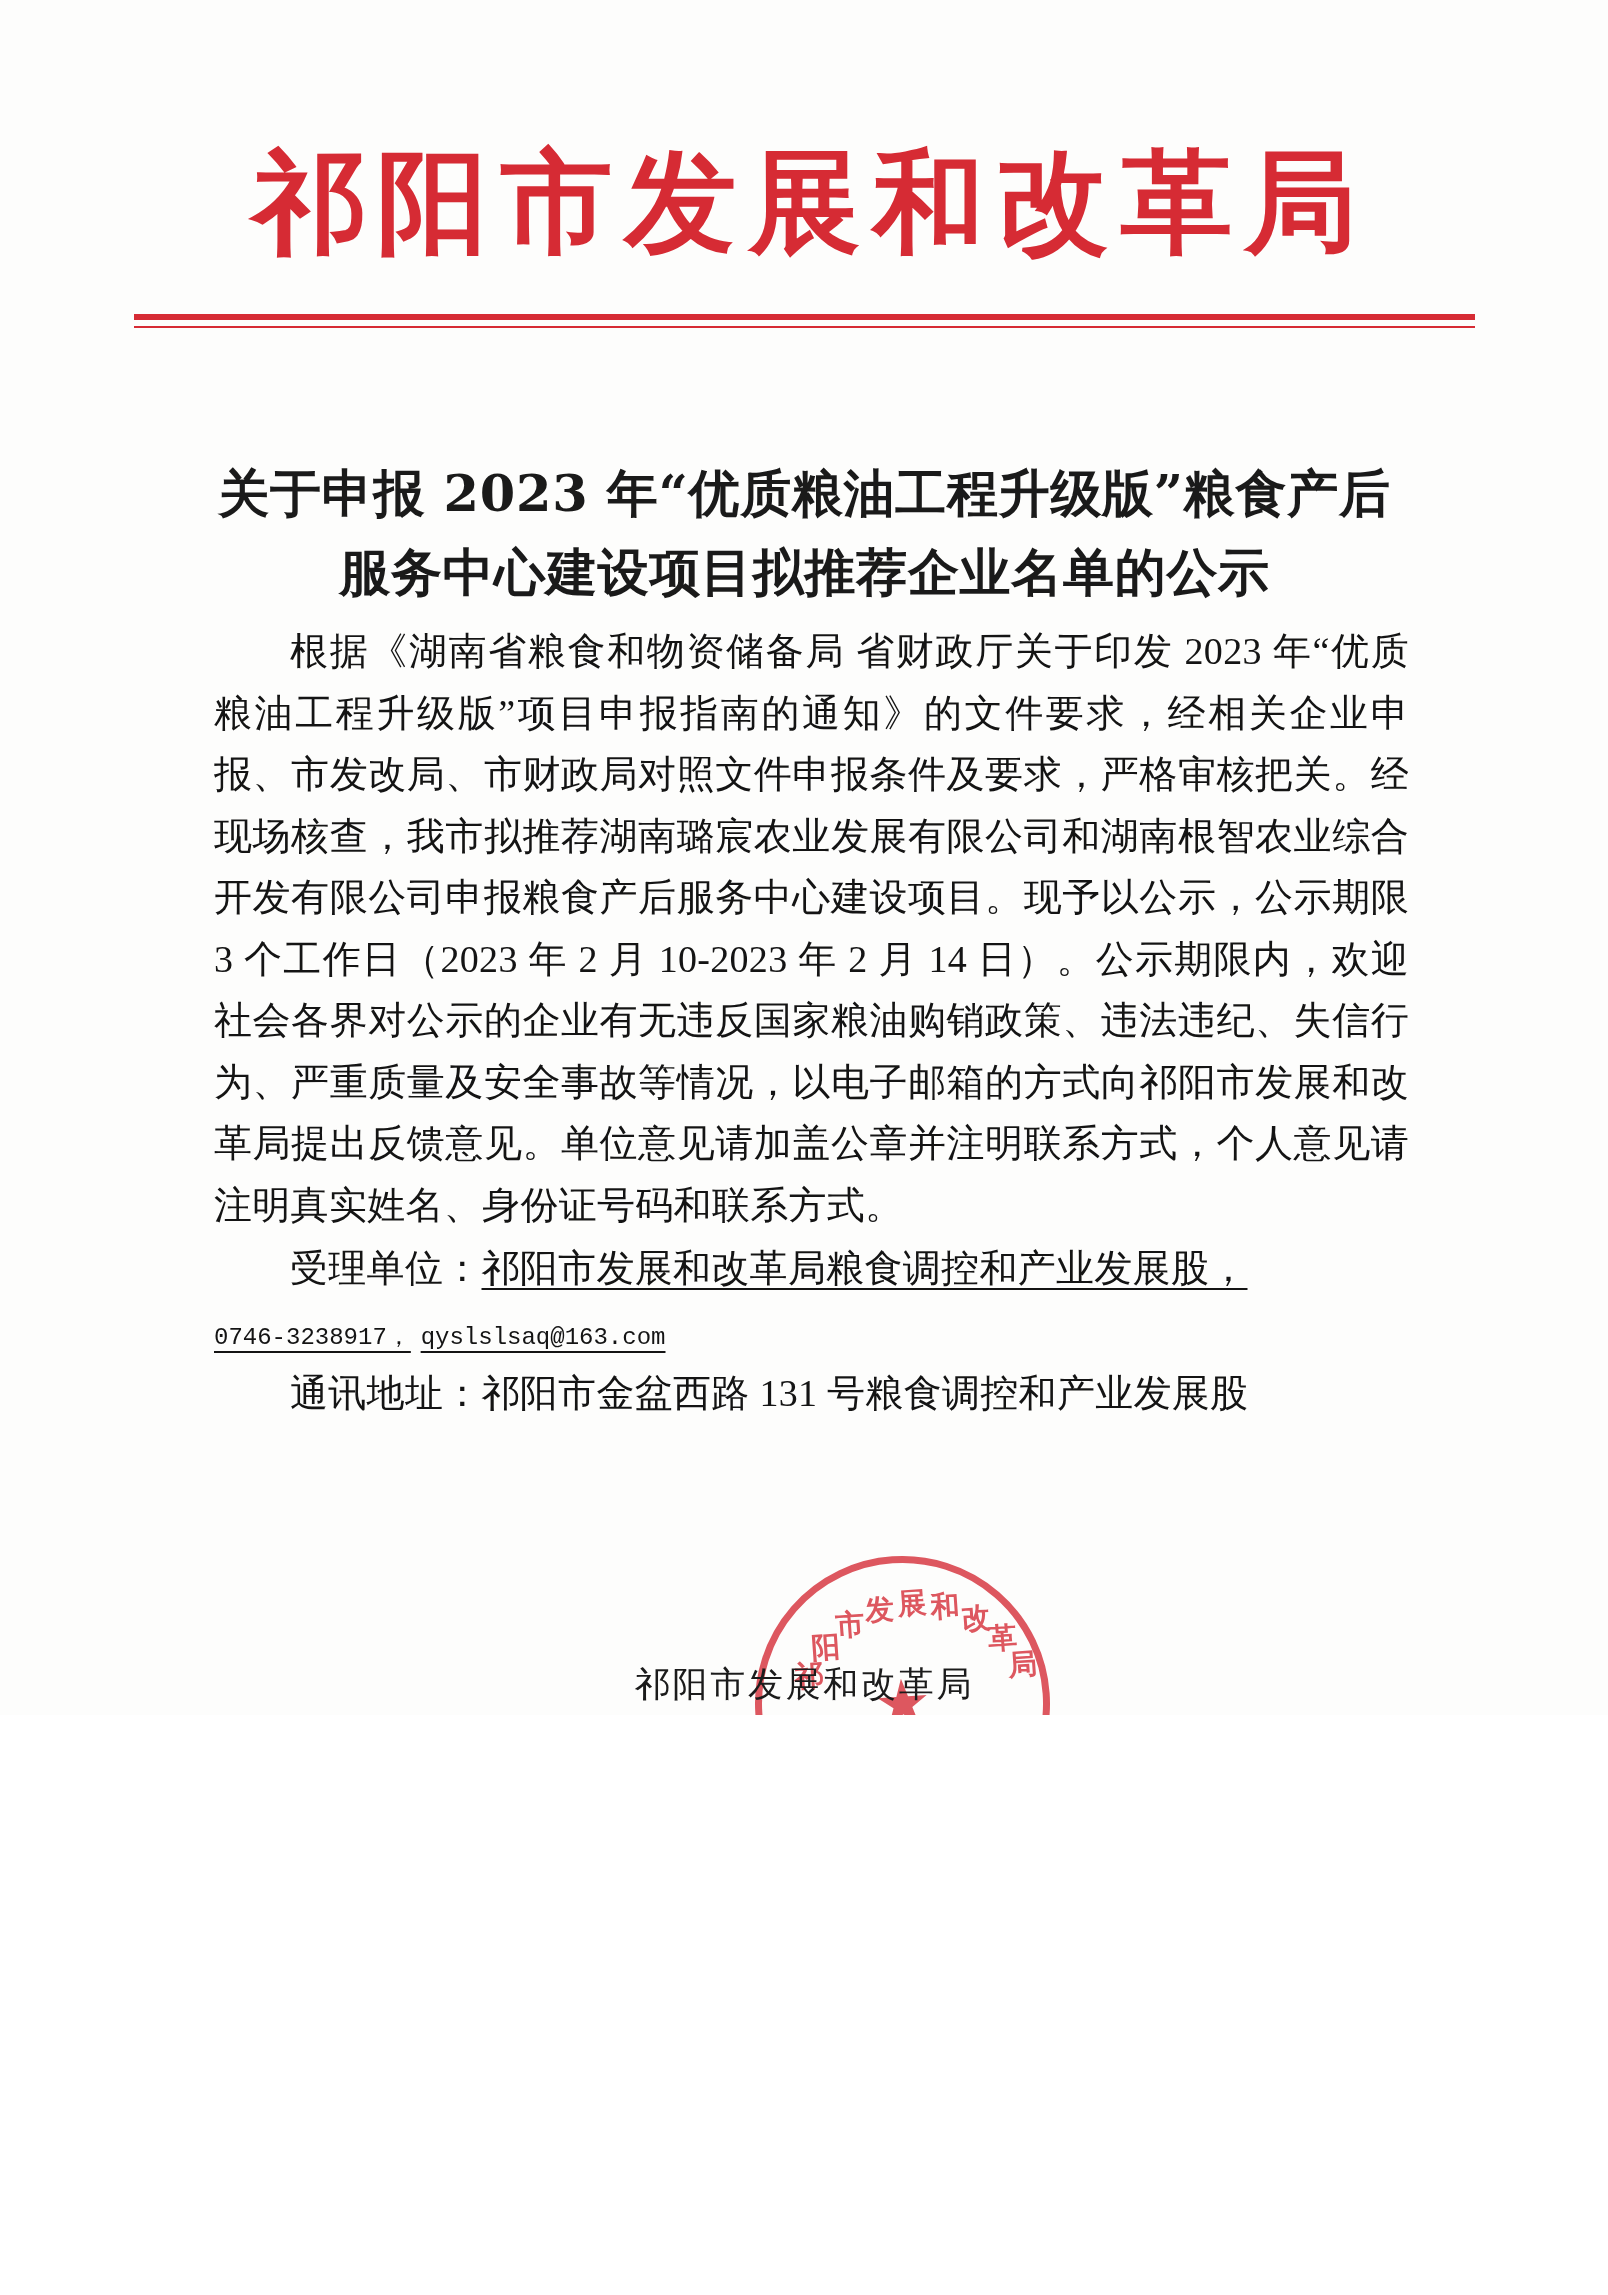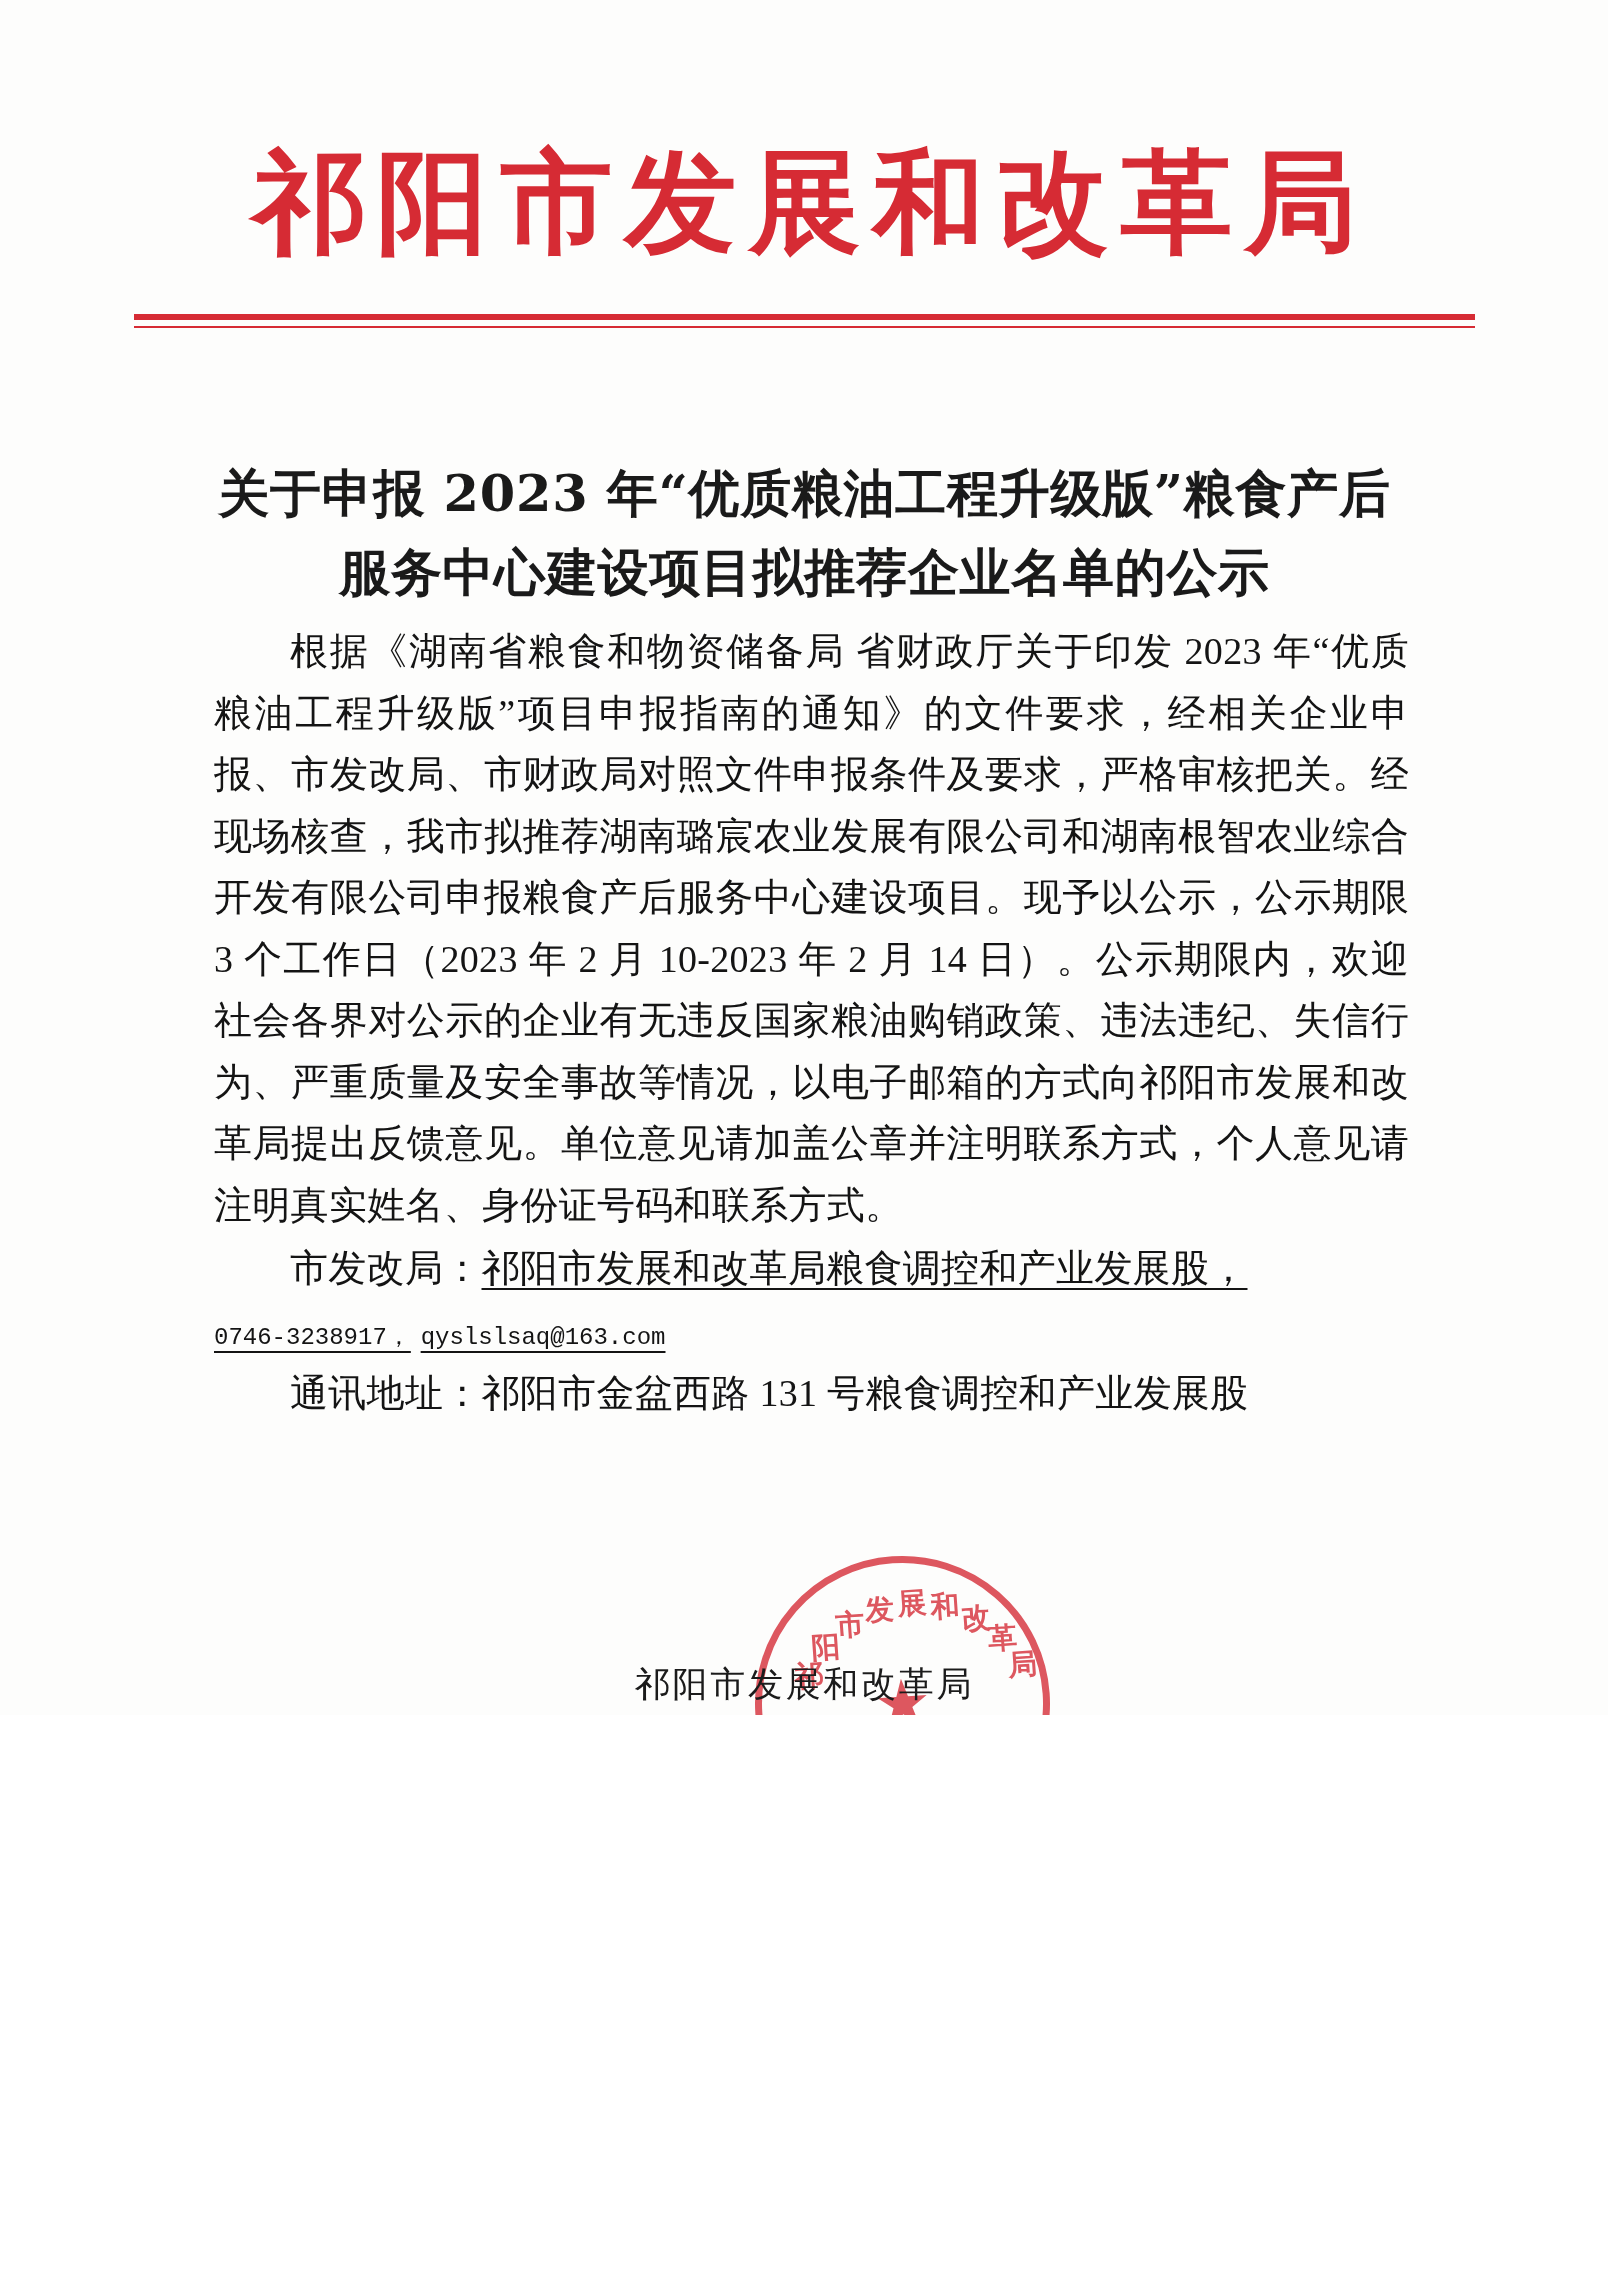--- a/index.html
+++ b/index.html
@@ -190,21 +190,21 @@
     <div class="rule-thick"></div>
     <div class="rule-thin"></div>
   </div>
 
   <div class="doc-title">关于申报 2023 年“优质粮油工程升级版”粮食产后服务中心建设项目拟推荐企业名单的公示</div>
 
   <div class="body-block">
     <p class="body-para">根据《湖南省粮食和物资储备局 省财政厅关于印发 2023 年“优质粮油工程升级版”项目申报指南的通知》的文件要求，经相关企业申报、市发改局、市财政局对照文件申报条件及要求，严格审核把关。经现场核查，我市拟推荐湖南璐宸农业发展有限公司和湖南根智农业综合开发有限公司申报粮食产后服务中心建设项目。现予以公示，公示期限 3 个工作日（2023 年 2 月 10-2023 年 2 月 14 日）。公示期限内，欢迎社会各界对公示的企业有无违反国家粮油购销政策、违法违纪、失信行为、严重质量及安全事故等情况，以电子邮箱的方式向祁阳市发展和改革局提出反馈意见。单位意见请加盖公章并注明联系方式，个人意见请注明真实姓名、身份证号码和联系方式。</p>
 
     <p class="body-para">
-      <span>市发改局：</span><span class="line-underline">祁阳市发展和改革局粮食调控和产业发展股，</span>
+      <span>受理单位：</span><span class="line-underline">祁阳市发展和改革局粮食调控和产业发展股，</span>
     </p>
 
     <p class="body-para no-indent">
       <span class="mono-inline line-underline">0746-3238917，</span>
       <span class="mono-inline line-underline">qyslslsaq@163.com</span>
     </p>
 
     <p class="body-para">
       <span>通讯地址：</span><span>祁阳市金盆西路 131 号粮食调控和产业发展股</span>
     </p>

